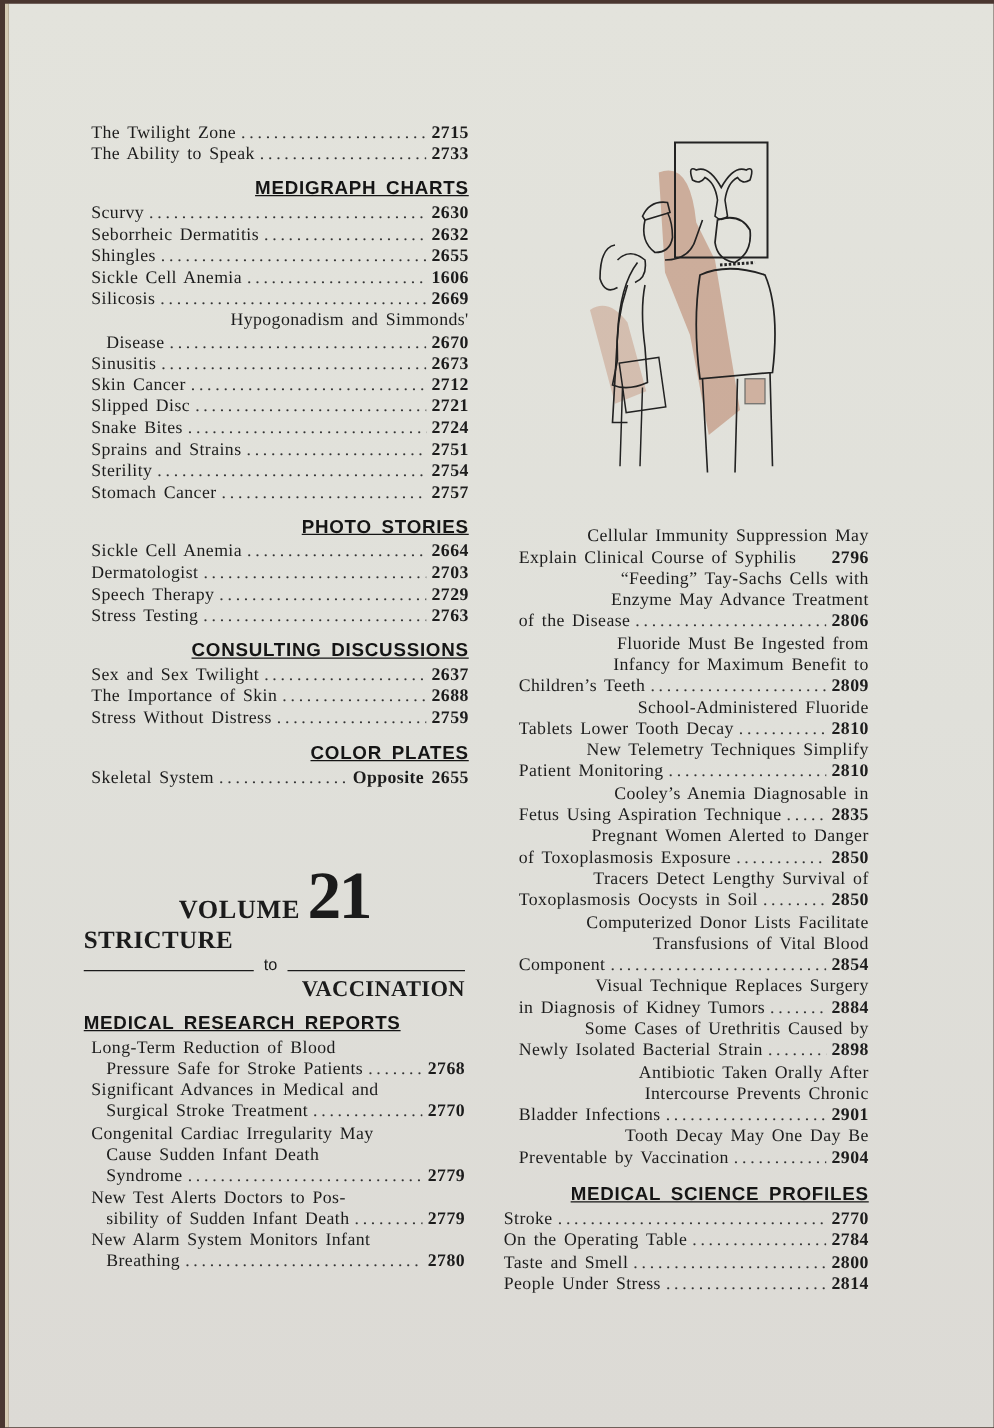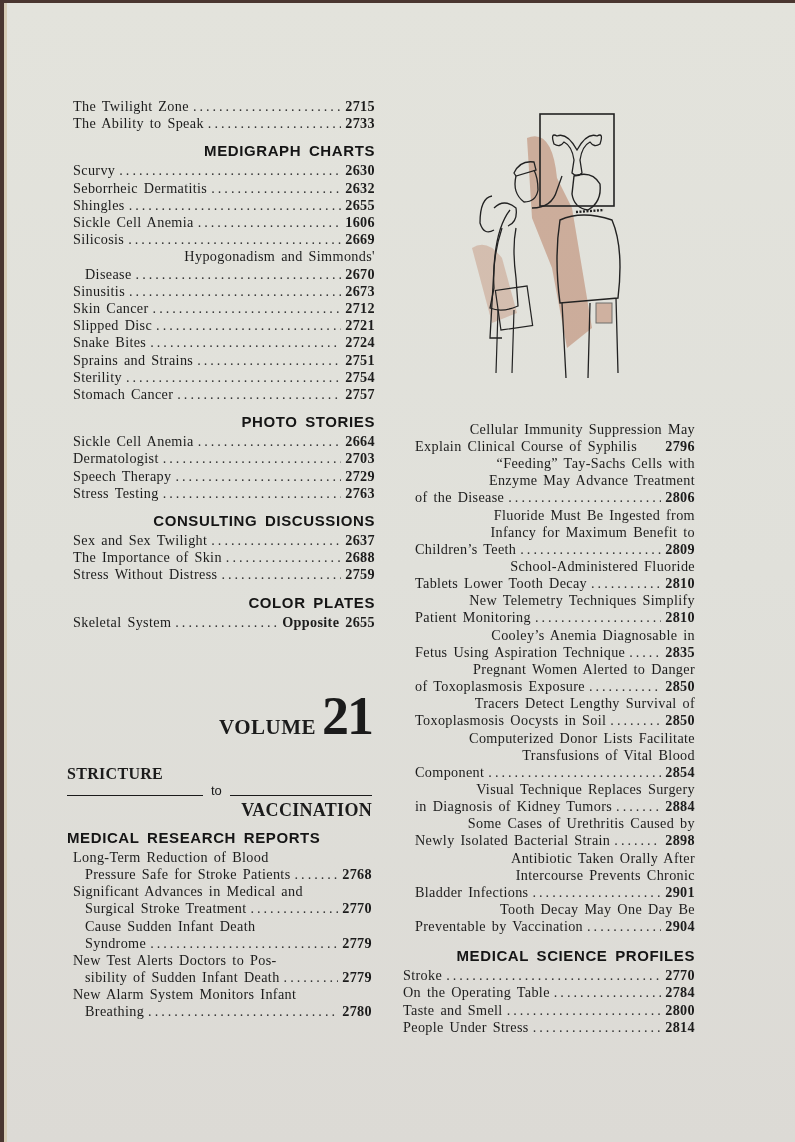--- a/index.html
+++ b/index.html
@@ -33,32 +33,32 @@
     }
     .entry .page-num { white-space: nowrap; font-weight: bold; }
     .multi .line {
       font-size: 14.2px; line-height: 17.1px;
       letter-spacing: 0.35px; word-spacing: 2px; white-space: nowrap;
     }
     .indent { padding-left: 12px; }
     .heading {
       font-family: "Liberation Sans", sans-serif;
       font-weight: bold; font-size: 15px; letter-spacing: 0.6px; word-spacing: 3px;
-      color: #151515; margin: 10px 0 3px 0;
+      color: #151515; margin: 10px 0 3px 0; text-decoration: underline;
     }
     .section { margin: 0; }
     .entries-indent { padding-left: 6px; }
     .volume-block {
       position: absolute; left: 60px; top: 688px; width: 305px;
       font-family: "Liberation Serif", serif; color: #1b1b1b;
     }
-    .volume-line { text-align: right; font-weight: bold; }
+    .volume-line { text-align: center; font-weight: bold; }
     .volume-line .vword { font-size: 21px; letter-spacing: 0.5px; vertical-align: baseline; }
     .volume-line .vnum { font-size: 54px; line-height: 50px; margin-left: 6px; letter-spacing: -2px; }
-    .range-from { font-weight: bold; font-size: 16px; margin-top: 24px; letter-spacing: 0.3px; }
+    .range-from { font-weight: bold; font-size: 20px; margin-top: 0; letter-spacing: 0.3px; }
     .range-row { display: flex; align-items: flex-end; margin-top: 4px; justify-content: flex-end; }
     .range-row .rule { height: 0; border-top: 1.5px solid #1b1b1b; }
     .range-row .rule-left { width: 136px; margin-bottom: 6px; }
     .range-row .to { font-family: "Liberation Sans", sans-serif; font-size: 13px; margin: 0 8px; position: relative; top: -4px; }
     .range-row .rule-right { flex: 1; margin-bottom: 6px; }
     .range-to { text-align: right; font-weight: bold; font-size: 18px; letter-spacing: 0.3px; margin-top: -2px; }
     .illustration { position: absolute; left: 425px; top: 95px; width: 230px; height: 285px; }
   </style>
 </head>
 <body>
@@ -230,20 +230,21 @@
       </div>
       <div class="multi entries-indent">
         <div class="line">Significant Advances in Medical and</div>
         <div class="entry indent">
             <span class="title">Surgical Stroke Treatment</span>
             <span class="leader">.................................................</span>
             <span class="page-num">2770</span>
           </div>
       </div>
       <div class="multi entries-indent">
+        <div class="line">Congenital Cardiac Irregularity May</div>
         <div class="line indent">Cause Sudden Infant Death</div>
         <div class="entry indent">
             <span class="title">Syndrome</span>
             <span class="leader">.................................................</span>
             <span class="page-num">2779</span>
           </div>
       </div>
       <div class="multi entries-indent">
         <div class="line">New Test Alerts Doctors to Pos-</div>
         <div class="entry indent">

